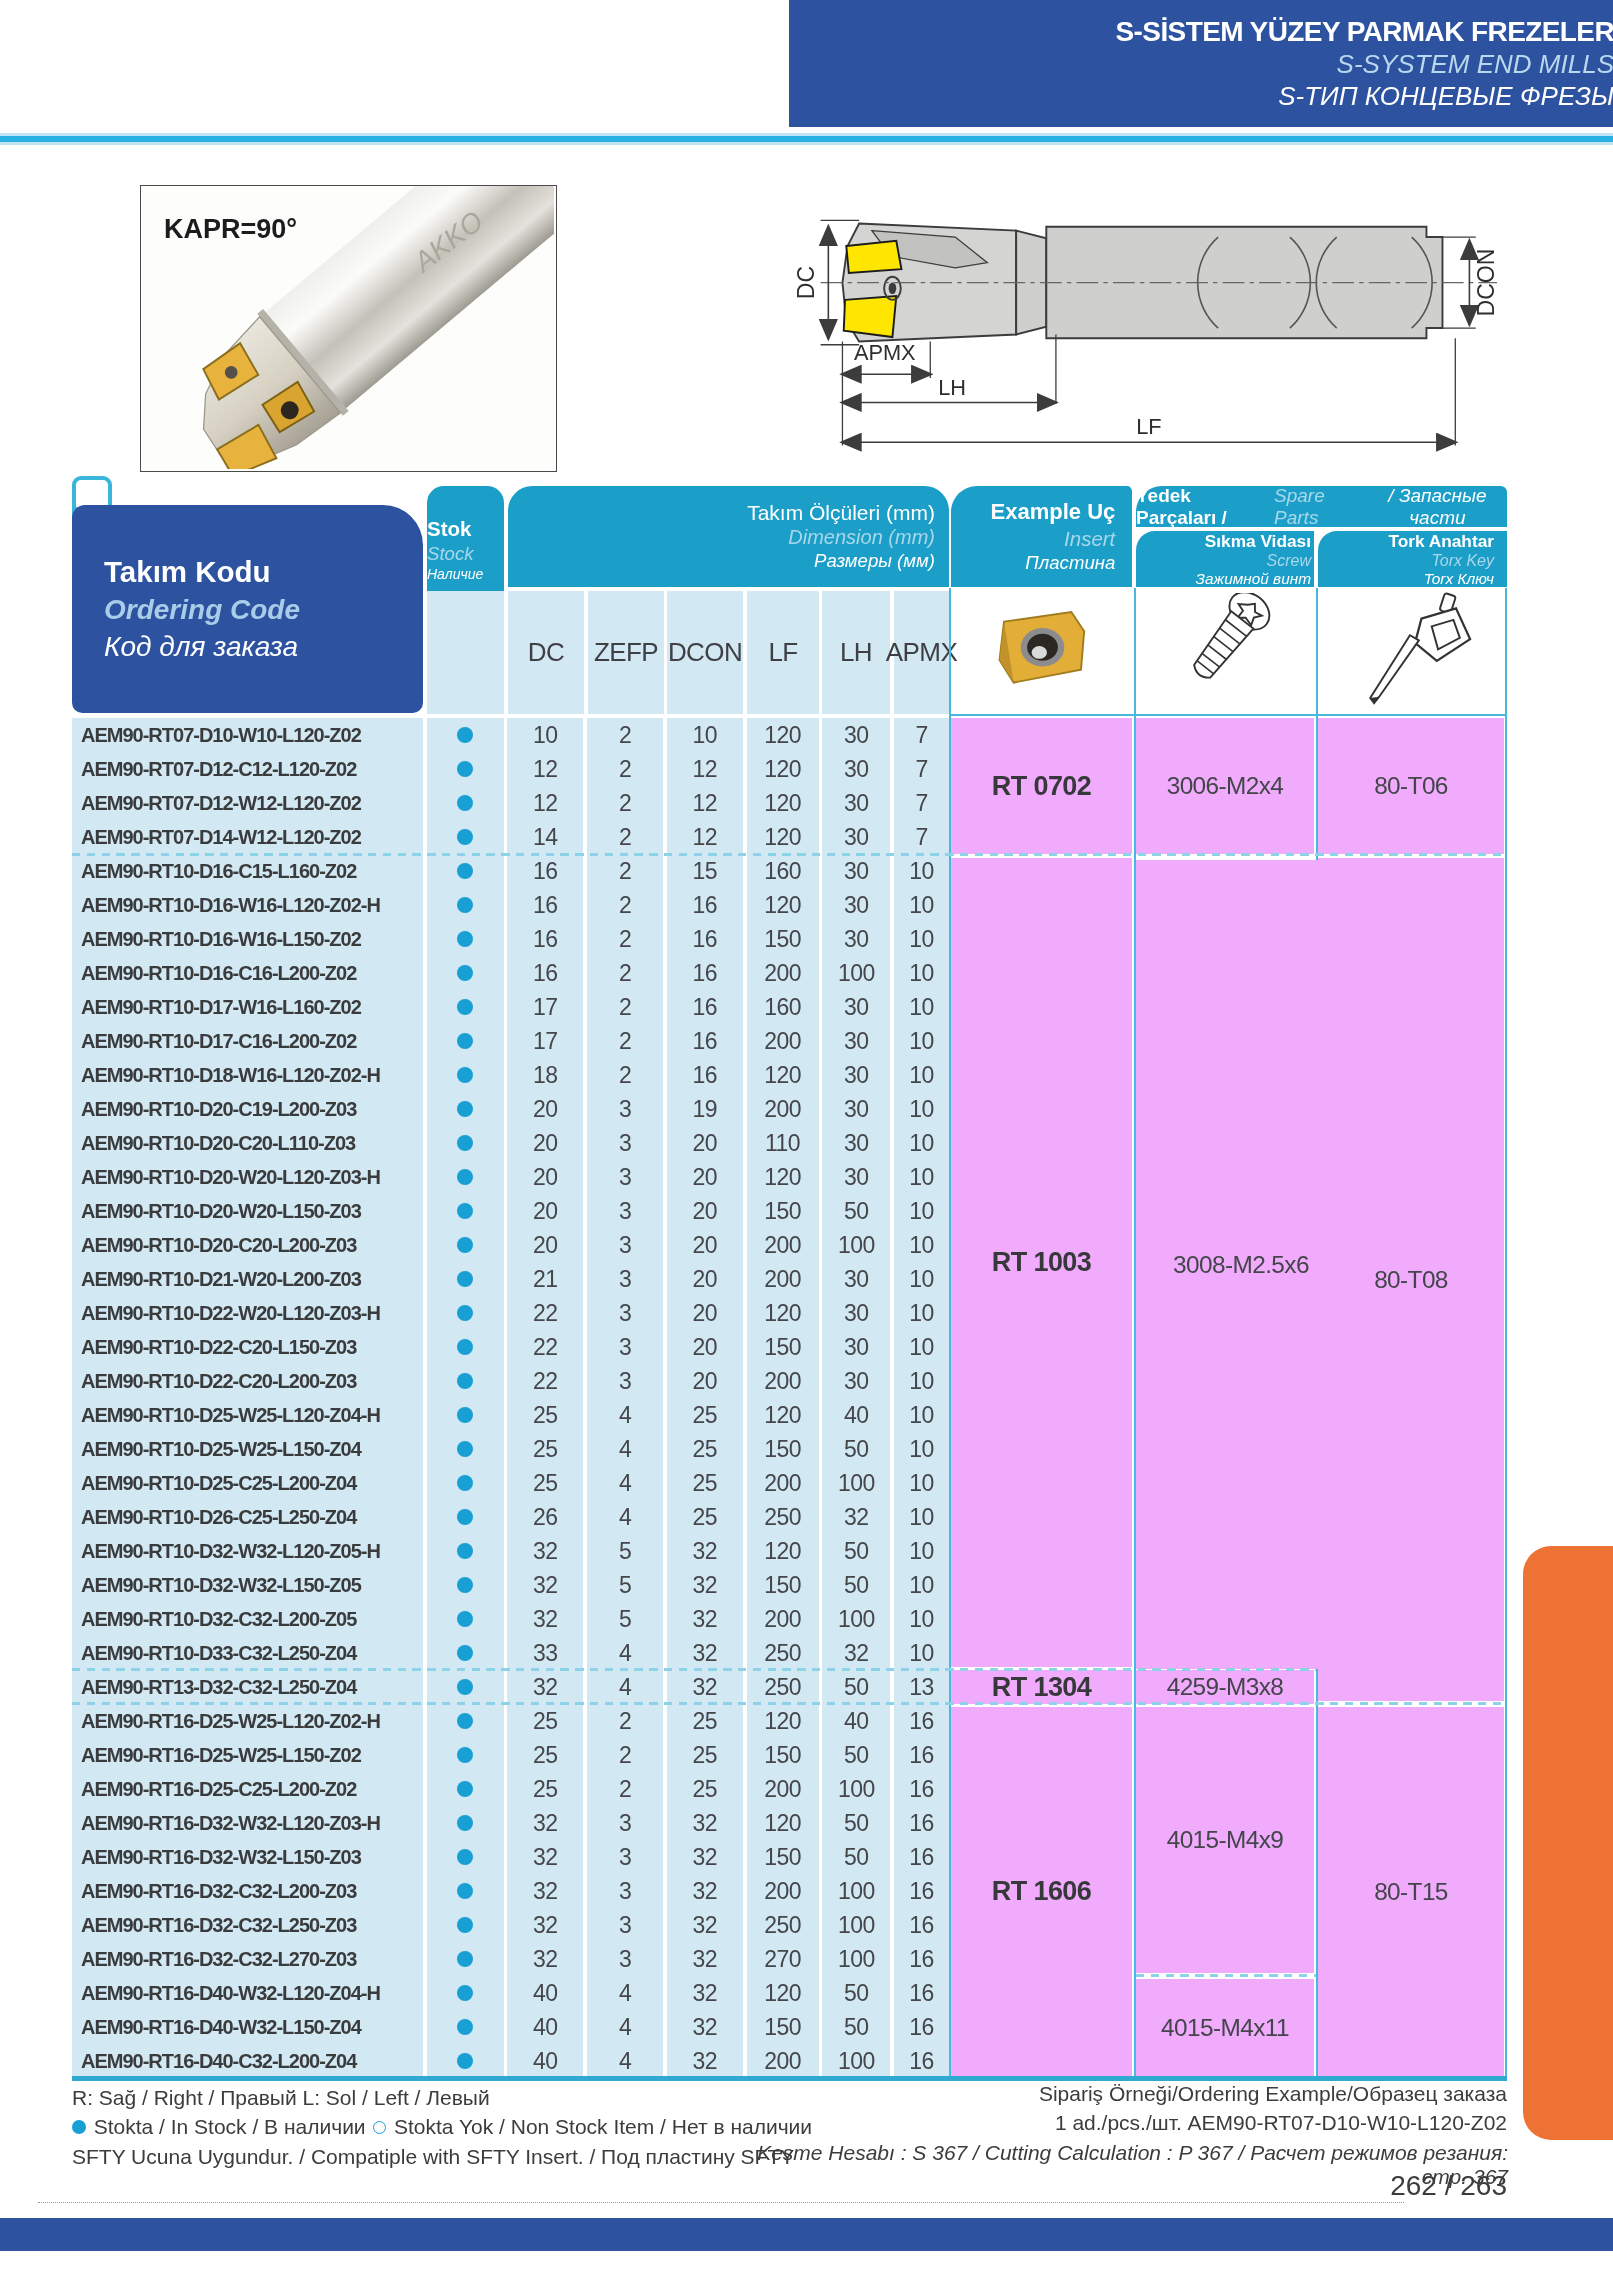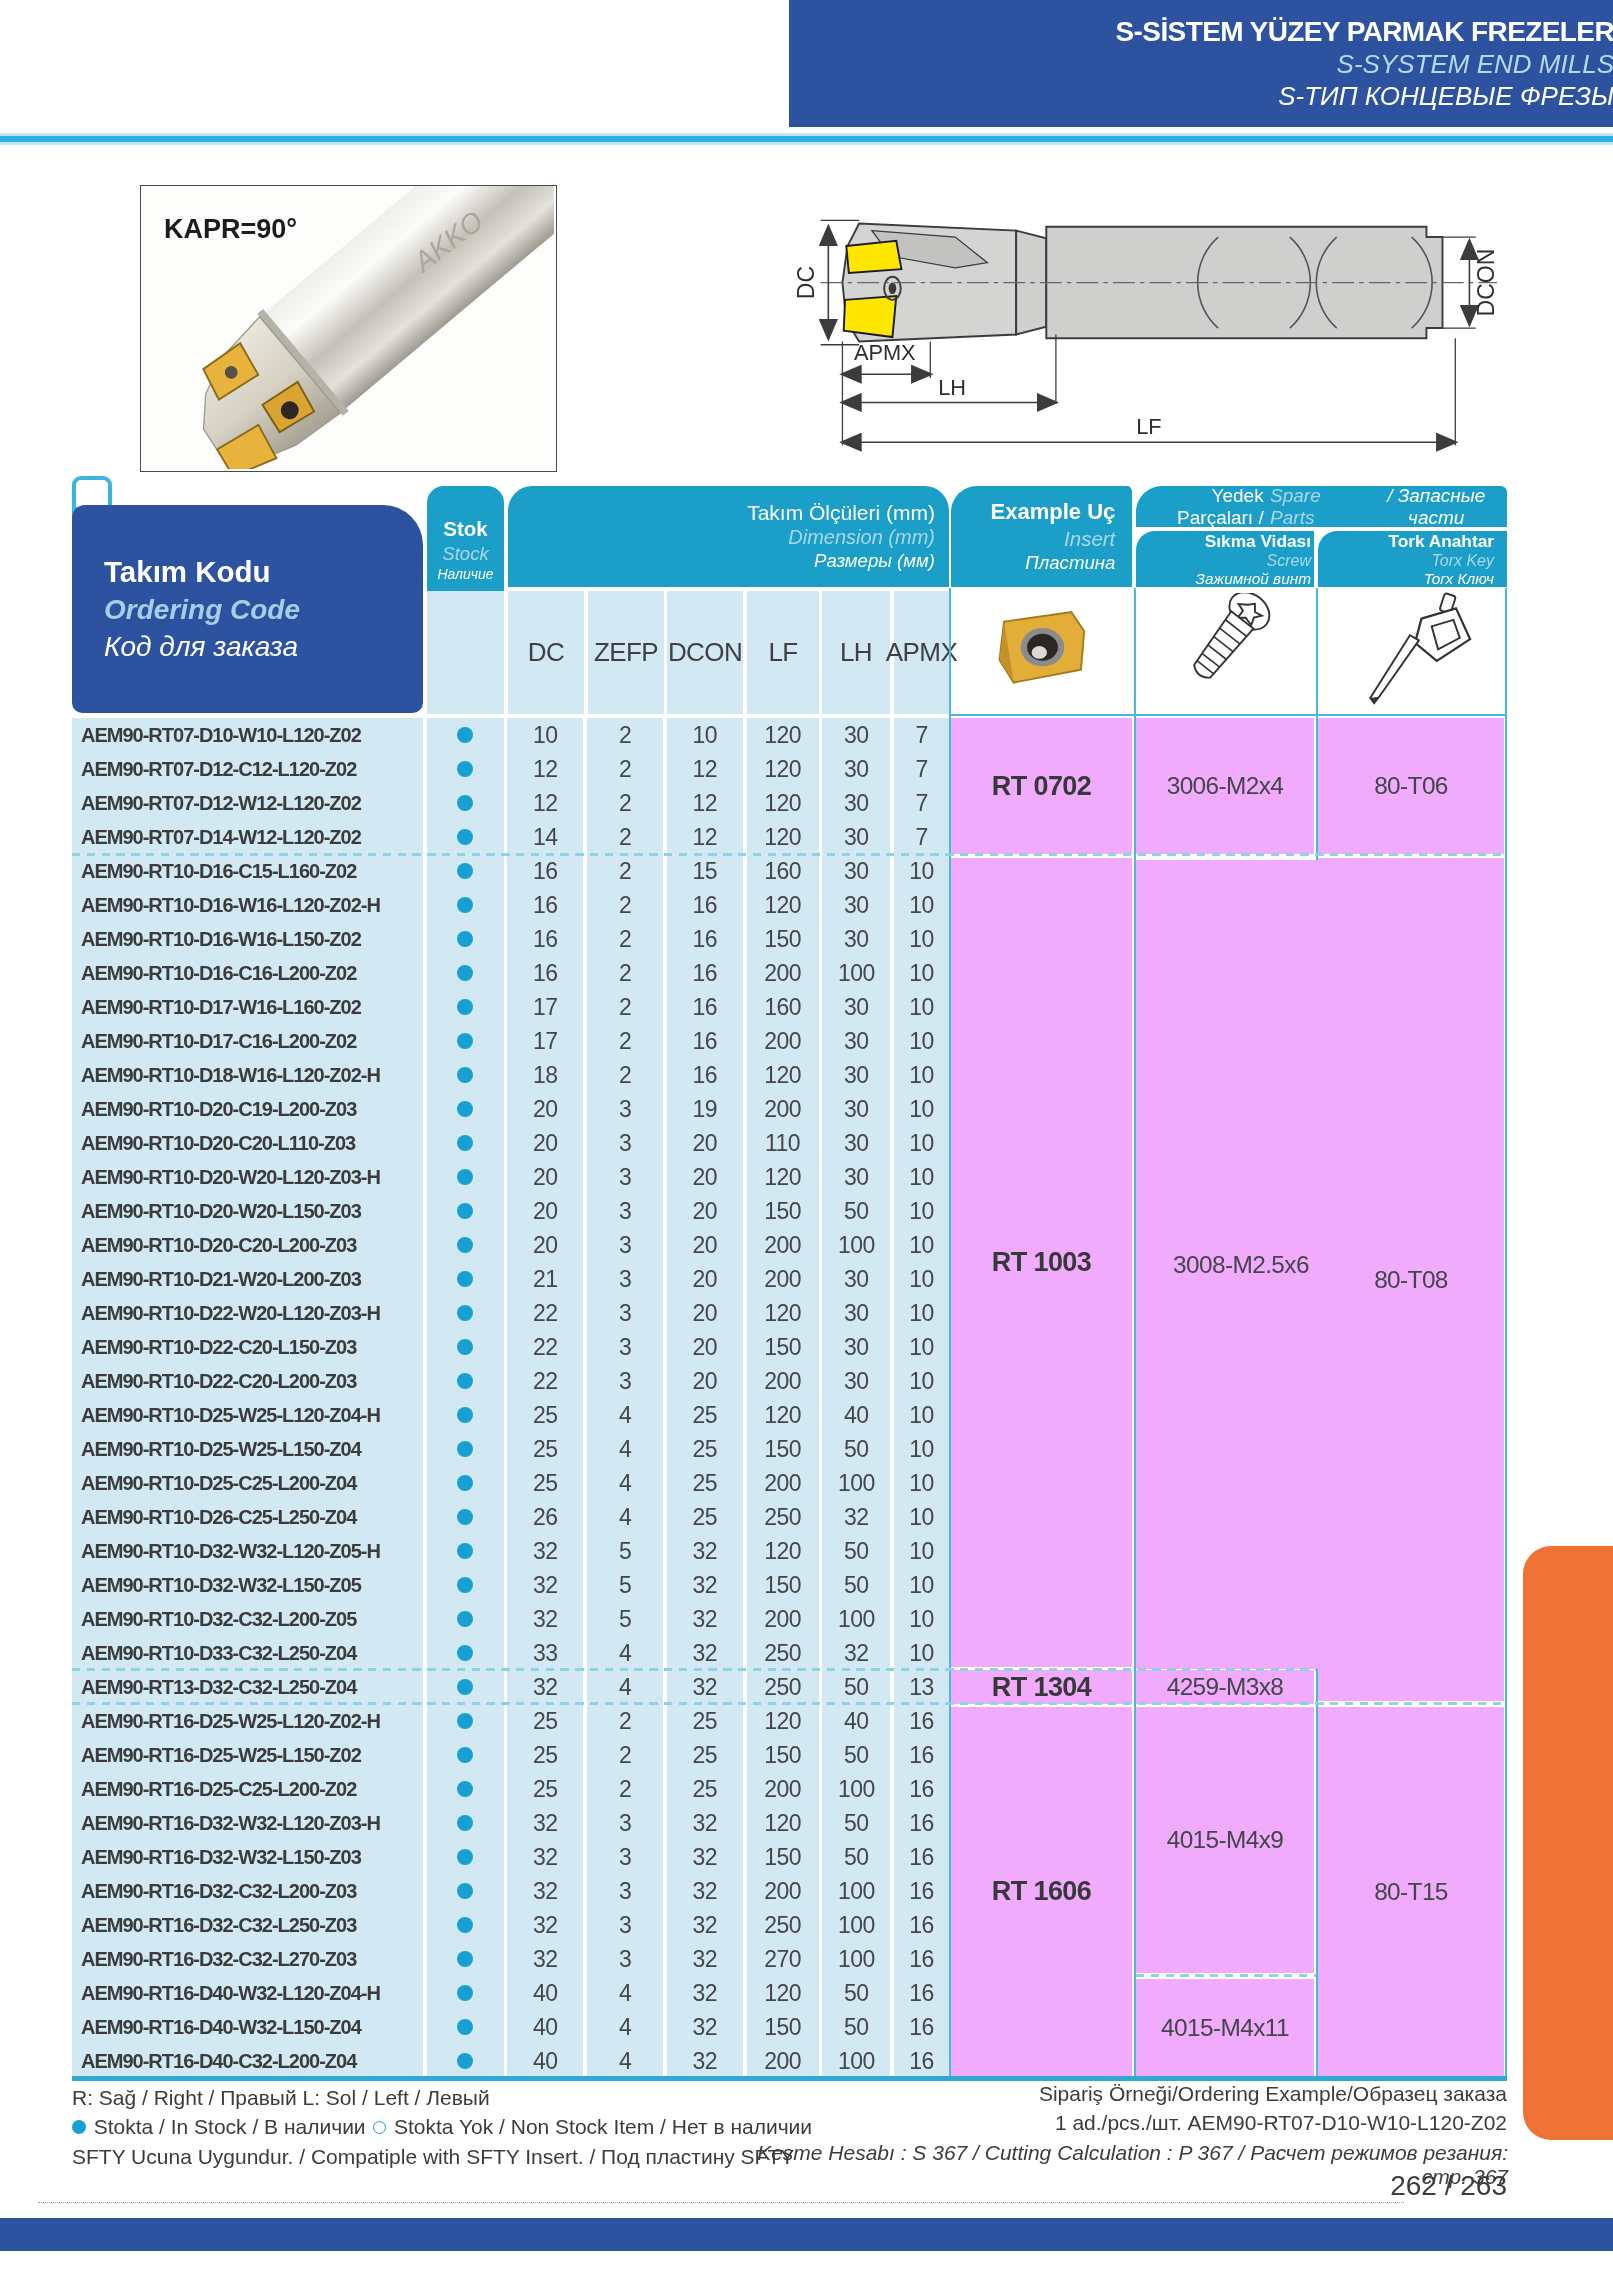--- a/index.html
+++ b/index.html
@@ -25,39 +25,39 @@
 
   
   .codebox{position:absolute;left:72px;top:505px;width:351px;height:208px;background:#2c52a0;
            border-radius:13px 40px 10.3px 10.3px;display:flex;flex-direction:column;justify-content:center;
            padding-left:32px;box-sizing:border-box;gap:5.1px;}
   .codebox .t1{font-weight:bold;font-size:29.5px;color:#fff;}
   .codebox .t2{font-style:italic;font-weight:bold;font-size:28px;color:#a9cde9;}
   .codebox .t3{font-style:italic;font-size:28px;color:#fff;}
   .teal{background:#1b9fc8;color:#fff;}
   .stokbox{position:absolute;left:427px;top:486px;width:77px;height:127px;border-radius:16.7px 16.7px 0 0;
-           display:flex;flex-direction:column;justify-content:center;align-items:center;gap:1.3px;}
+           display:flex;flex-direction:column;justify-content:center;align-items:flex-start;gap:1.3px;}
   .stokbox .t1{font-weight:bold;font-size:20.5px;}
   .stokbox .t2{font-style:italic;font-size:18.6px;color:#a9d7ea;}
   .stokbox .t3{font-style:italic;font-size:14px;}
   .dimsbox{position:absolute;left:508px;top:486px;width:441px;height:101px;border-radius:24.4px 24.4px 0 0;
            display:flex;flex-direction:column;justify-content:center;align-items:flex-end;
            padding-right:14px;box-sizing:border-box;gap:1.3px;}
   .dimsbox .t1{font-weight:normal;font-size:21px;}
   .dimsbox .t2{font-style:italic;font-size:20px;color:#a9d7ea;}
   .dimsbox .t3{font-style:italic;font-size:18.6px;}
   .insertbox{position:absolute;left:951px;top:486px;width:181px;height:101px;border-radius:26px 5.1px 0 0;
            display:flex;flex-direction:column;justify-content:center;align-items:flex-end;
            padding-right:16.7px;box-sizing:border-box;gap:1.3px;}
   .insertbox .t1{font-weight:bold;font-size:22px;}
   .insertbox .t2{font-style:italic;font-size:20.5px;color:#a9d7ea;}
   .insertbox .t3{font-style:italic;font-size:18.6px;}
   .spareband{position:absolute;left:1136px;top:486px;width:371px;height:41px;border-radius:26px 6.4px 0 0;
            display:flex;justify-content:center;align-items:center;gap:6.4px;font-size:19px;}
-  .spareband .b{font-weight:normal;text-align:right;}
+  .spareband .b{font-weight:bold;}
   .spareband .i{font-style:italic;color:#a9d7ea;}
   .spareband .i2{font-style:italic;text-align:center;}
   .screwbox{position:absolute;left:1136px;top:531px;width:178px;height:56px;border-radius:19px 0 0 0;
            display:flex;flex-direction:column;justify-content:center;align-items:flex-end;
            padding-right:3px;box-sizing:border-box;}
   .torxbox{position:absolute;left:1318px;top:531px;width:189px;height:56px;border-radius:19px 0 0 0;
            display:flex;flex-direction:column;justify-content:center;align-items:flex-end;
            padding-right:13px;box-sizing:border-box;}
   .screwbox .t1,.torxbox .t1{font-weight:bold;font-size:17.3px;}
   .screwbox .t2,.torxbox .t2{font-style:italic;font-size:16px;color:#a9d7ea;}

